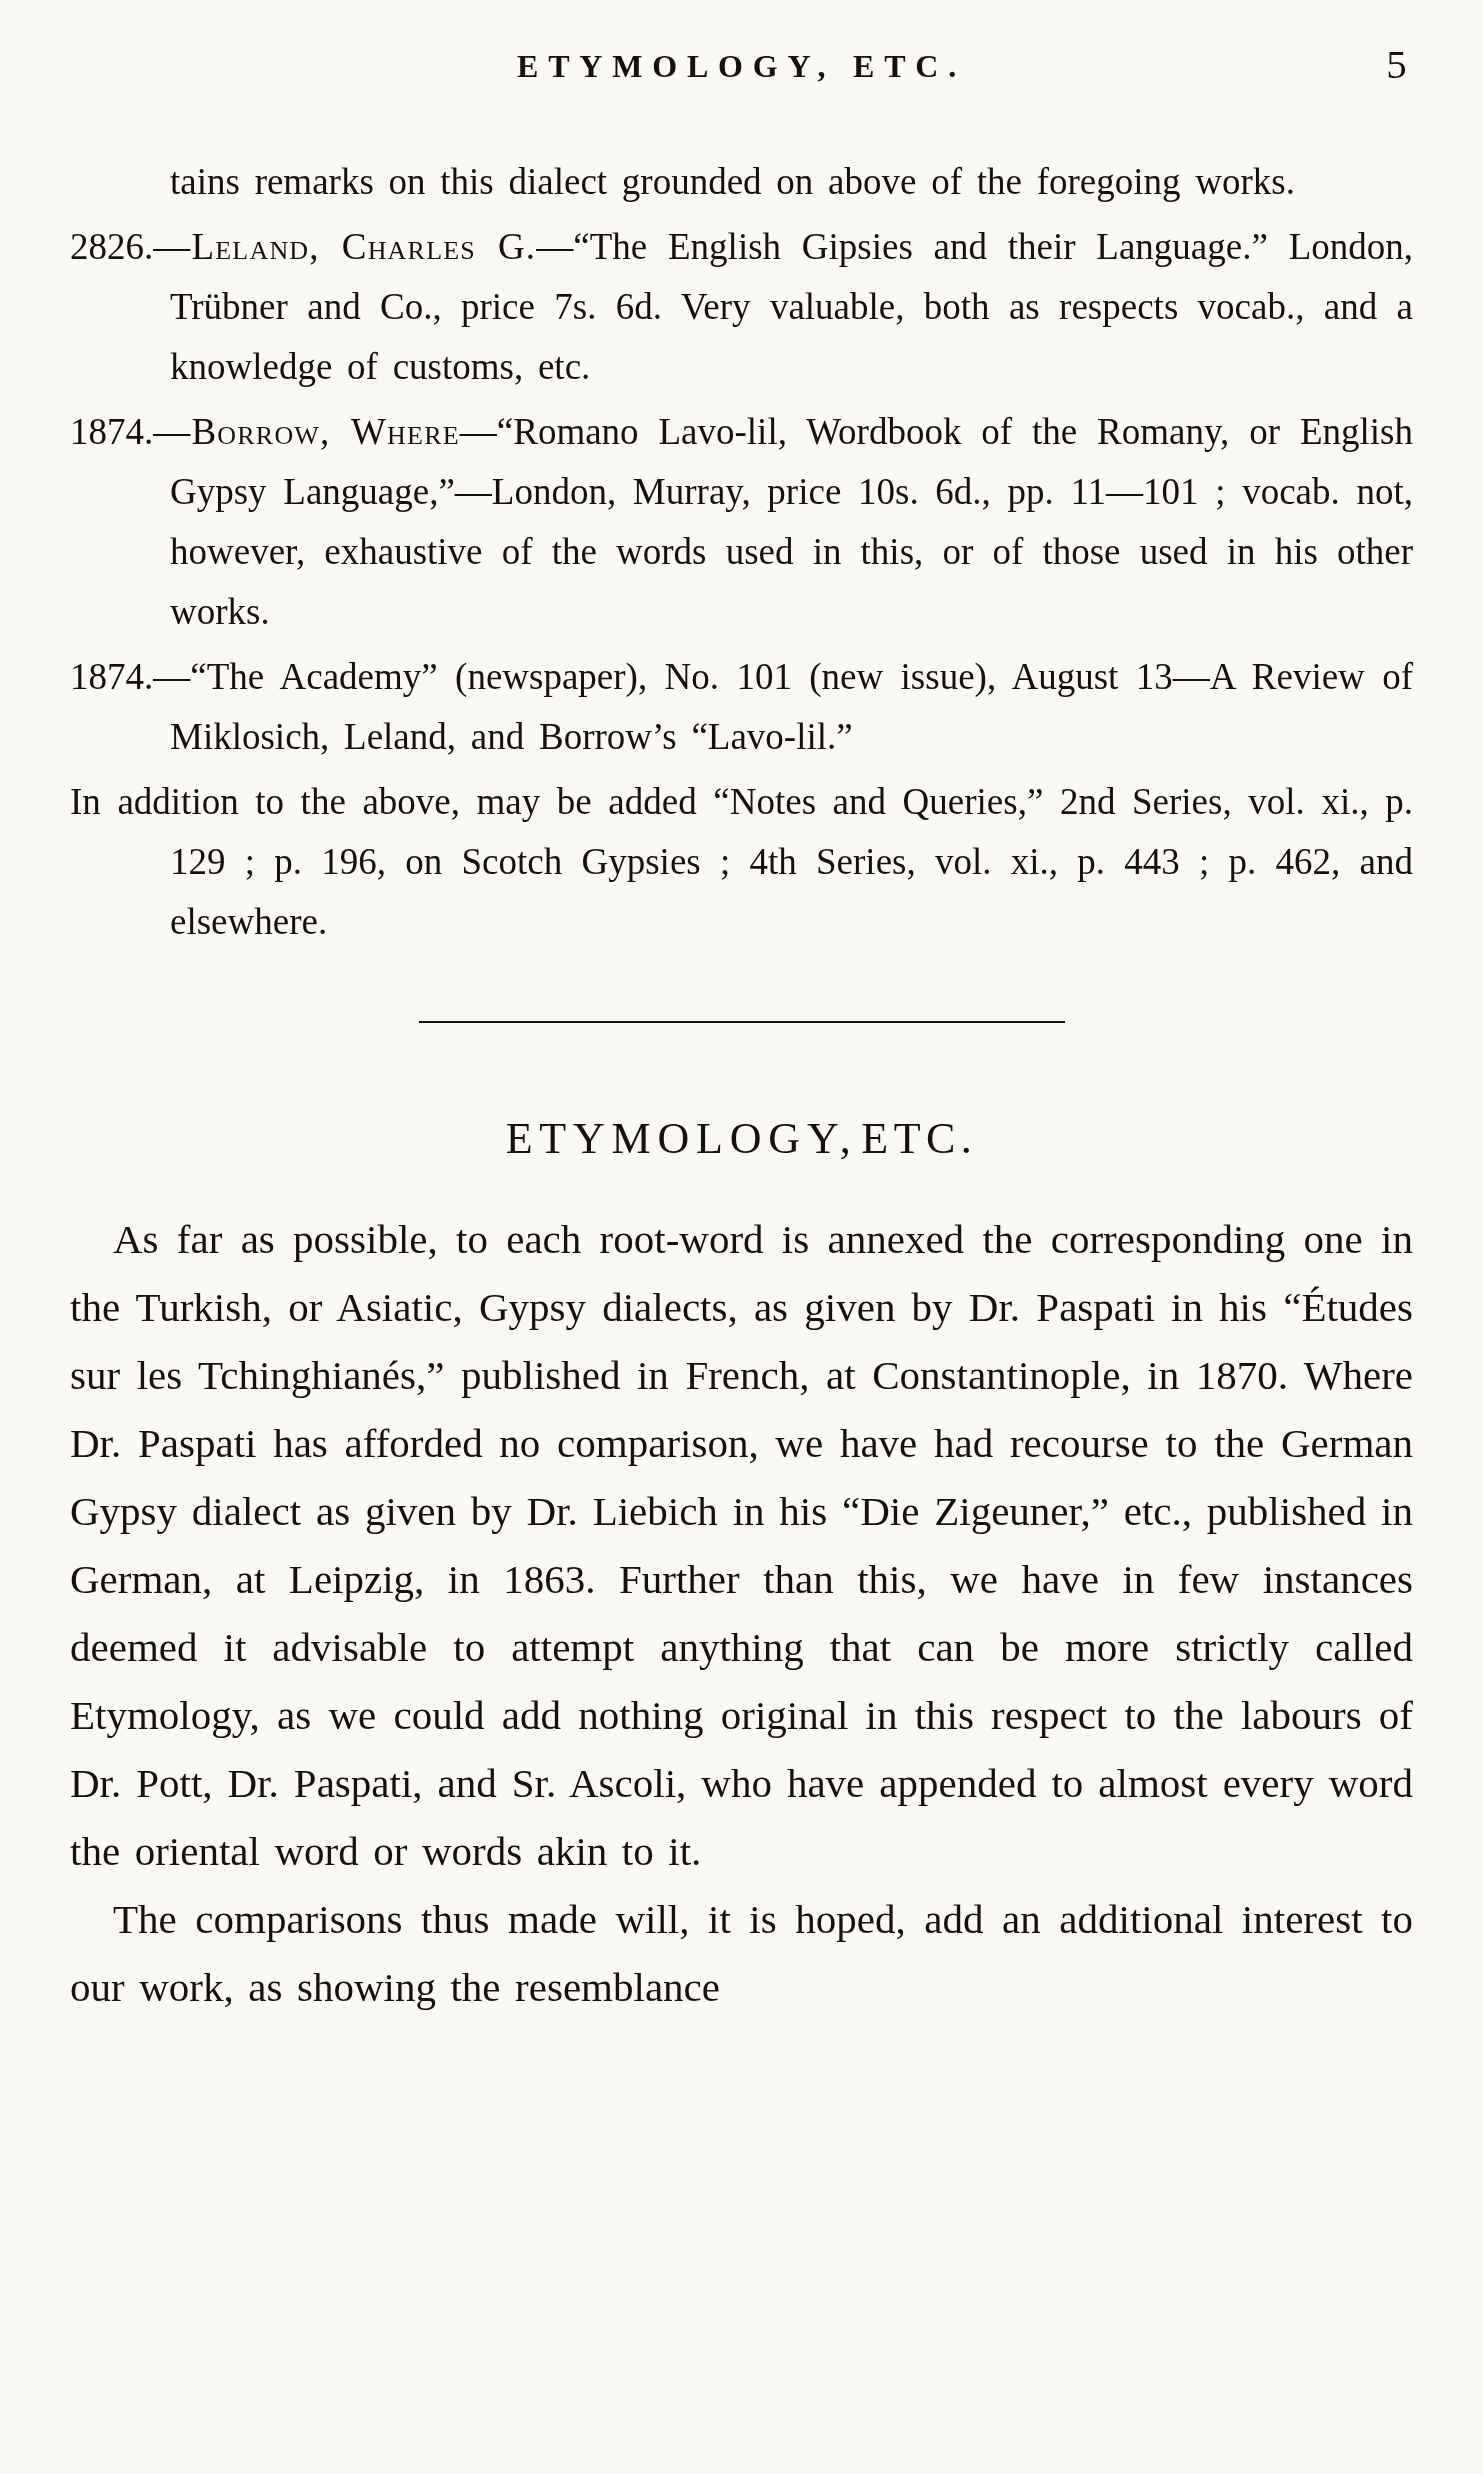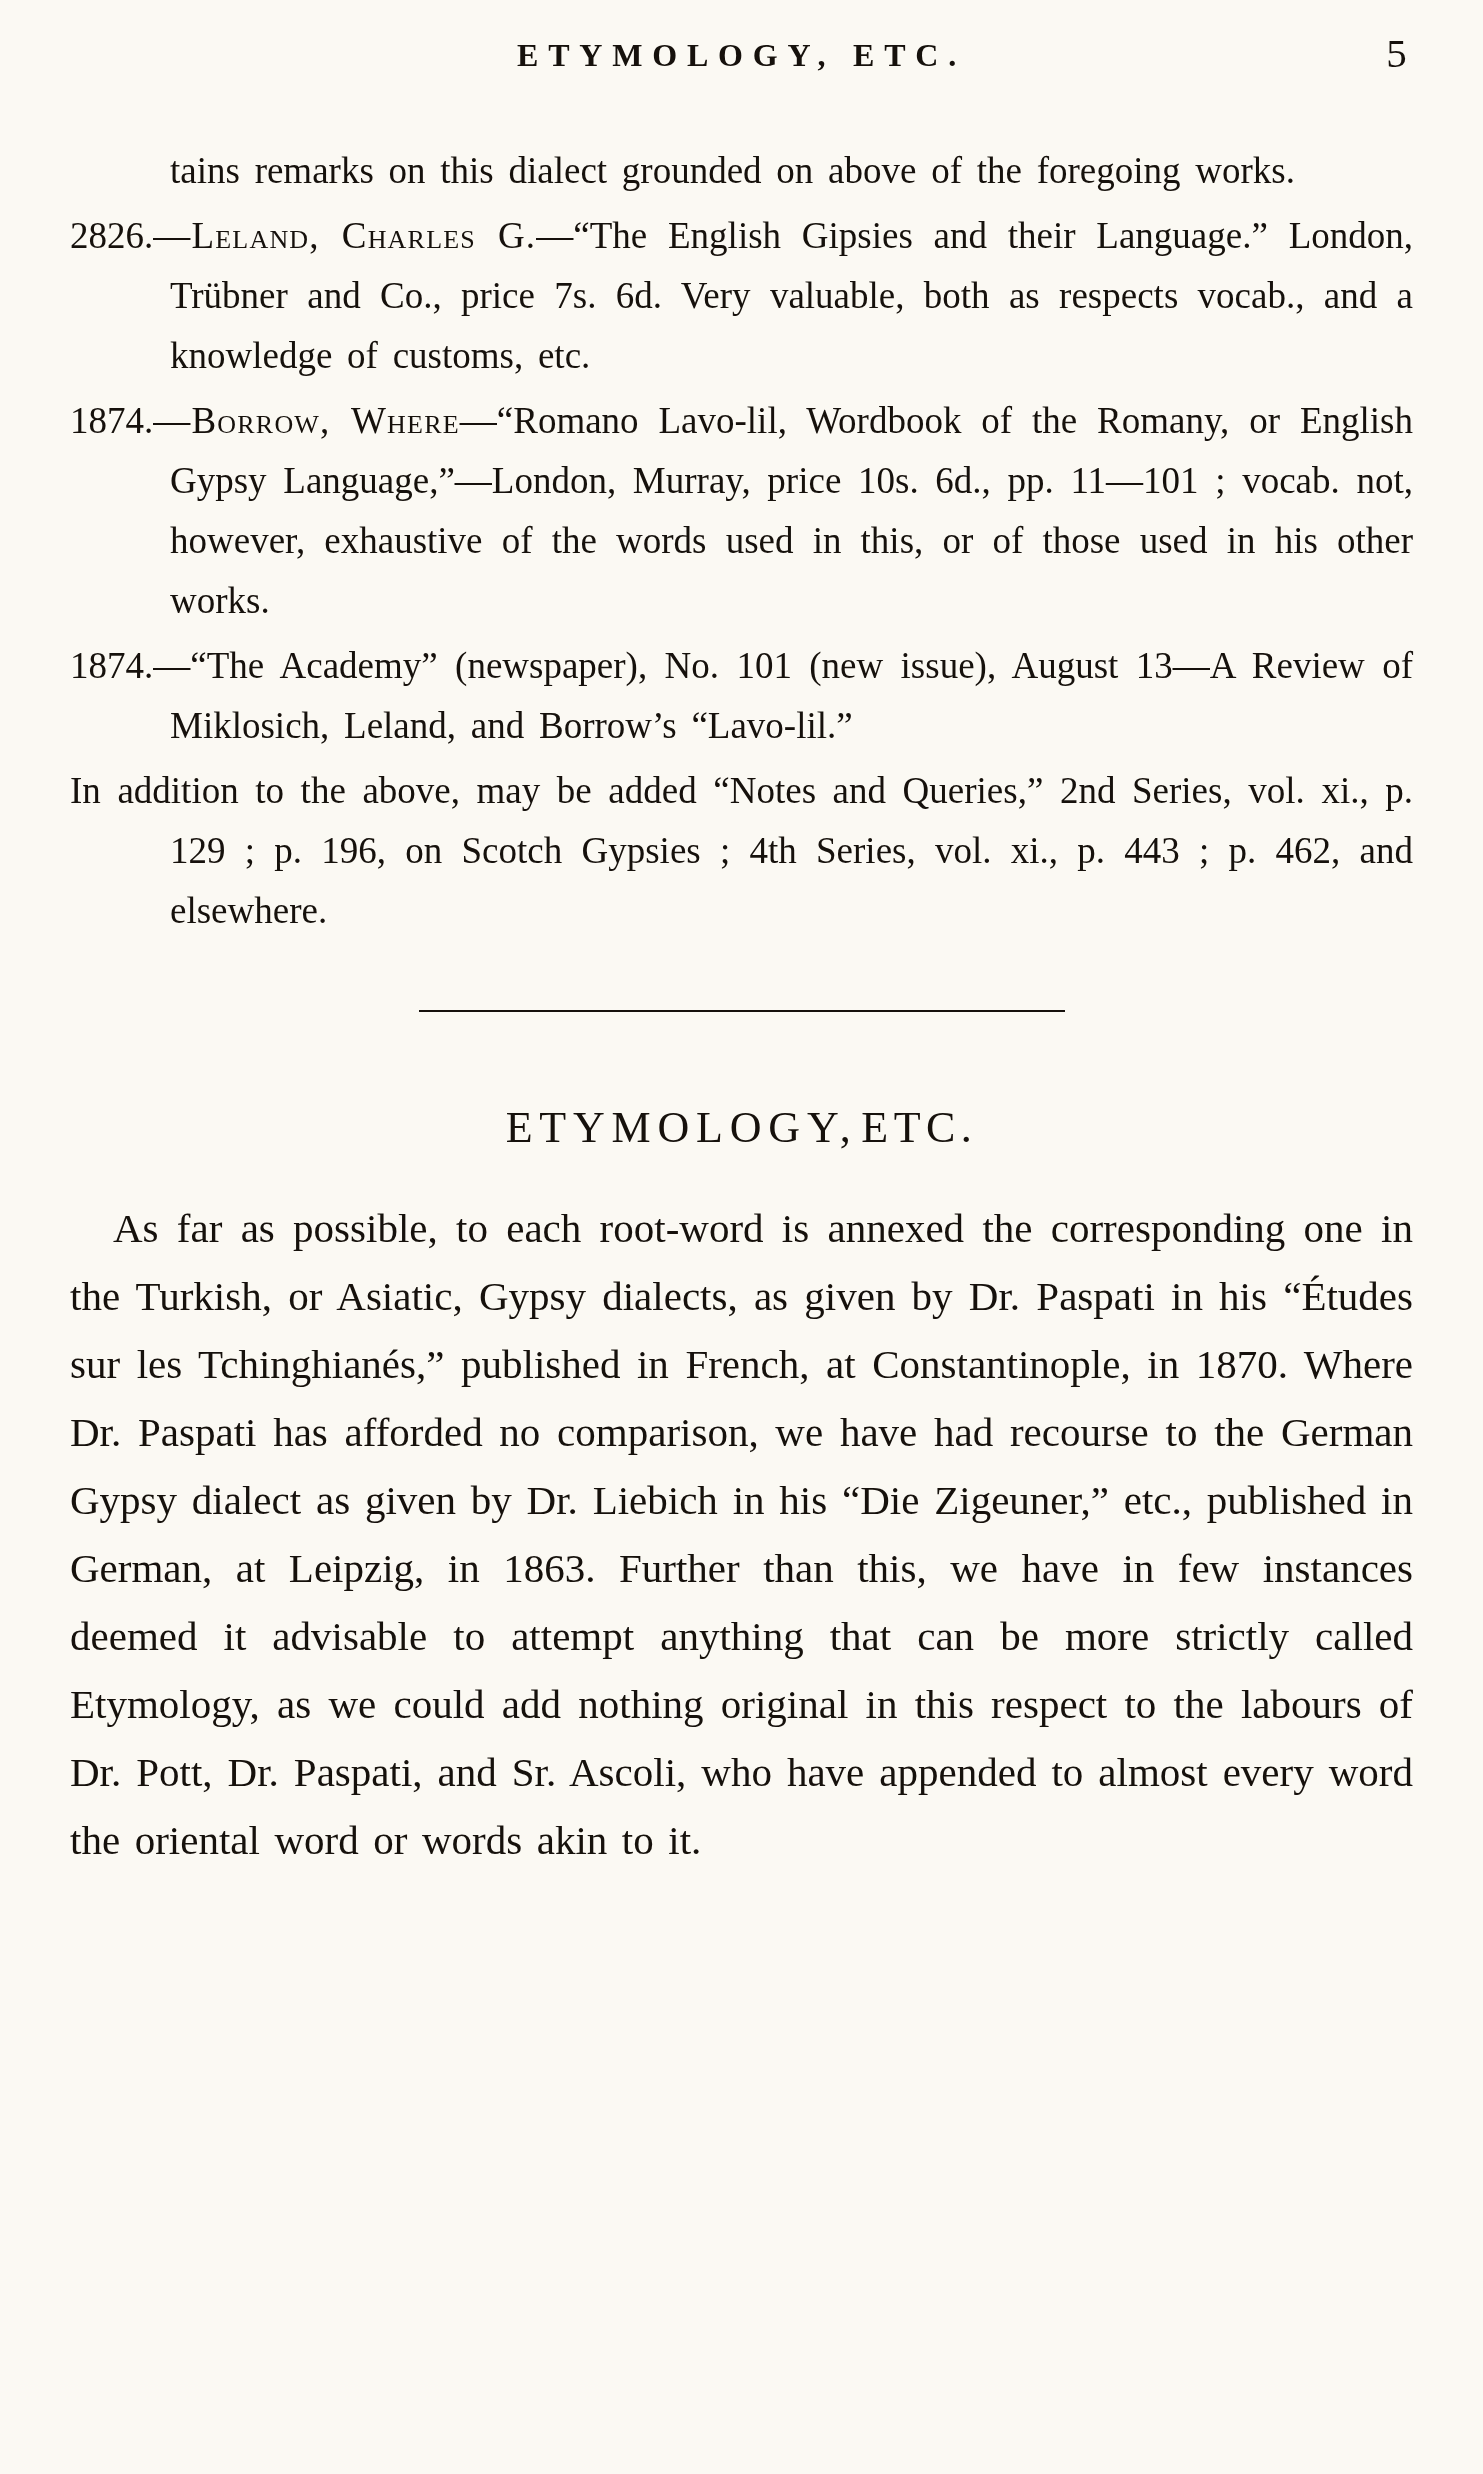--- a/index.html
+++ b/index.html
@@ -3,21 +3,21 @@
 <meta charset="utf-8">
 <style>
   * { margin: 0; padding: 0; box-sizing: border-box; }
   html, body { width: 1484px; height: 2475px; }
   body {
     background: #fbf9f3;
     color: #16110c;
     font-family: "Liberation Serif", "DejaVu Serif", serif;
     overflow: hidden;
   }
-  .page { padding: 34px 71px 0 70px; position: relative; }
+  .page { padding: 34px 71px 0 70px; position: relative; margin-top: 11px; }
 
   
   .header-row { position: relative; height: 55px; margin-bottom: 52px; }
   .running-head {
     position: absolute; left: 50%; transform: translateX(-50%); top: 2.5px;
     font-size: 32px; font-weight: 700; letter-spacing: 9.8px; white-space: nowrap;
   }
   .page-number { position: absolute; right: 6.2px; top: -4.9px; font-size: 41px; }
 
   
@@ -70,16 +70,17 @@
 
   </section>
 
   <hr class="divider">
 
   <section class="etymology">
     <h2 class="section-heading"><span class="heading-main">ETYMOLOGY,</span> <span class="heading-etc">ETC.</span></h2>
 
     <p class="body-para indent">As far as possible, to each root-word is annexed the corresponding one in the Turkish, or Asiatic, Gypsy dialects, as given by Dr. Paspati in his “Études sur les Tchinghianés,” published in French, at Constantinople, in 1870. Where Dr. Paspati has afforded no comparison, we have had recourse to the German Gypsy dialect as given by Dr. Liebich in his “Die Zigeuner,” etc., published in German, at Leipzig, in 1863. Further than this, we have in few instances deemed it advisable to attempt anything that can be more strictly called Etymology, as we could add nothing original in this respect to the labours of Dr. Pott, Dr. Paspati, and Sr. Ascoli, who have appended to almost every word the oriental word or words akin to it.</p>
 
+    <p class="body-para indent">The comparisons thus made will, it is hoped, add an additional interest to our work, as showing the resemblance</p>
   </section>
 
 </div>
 
 
 </body></html>

